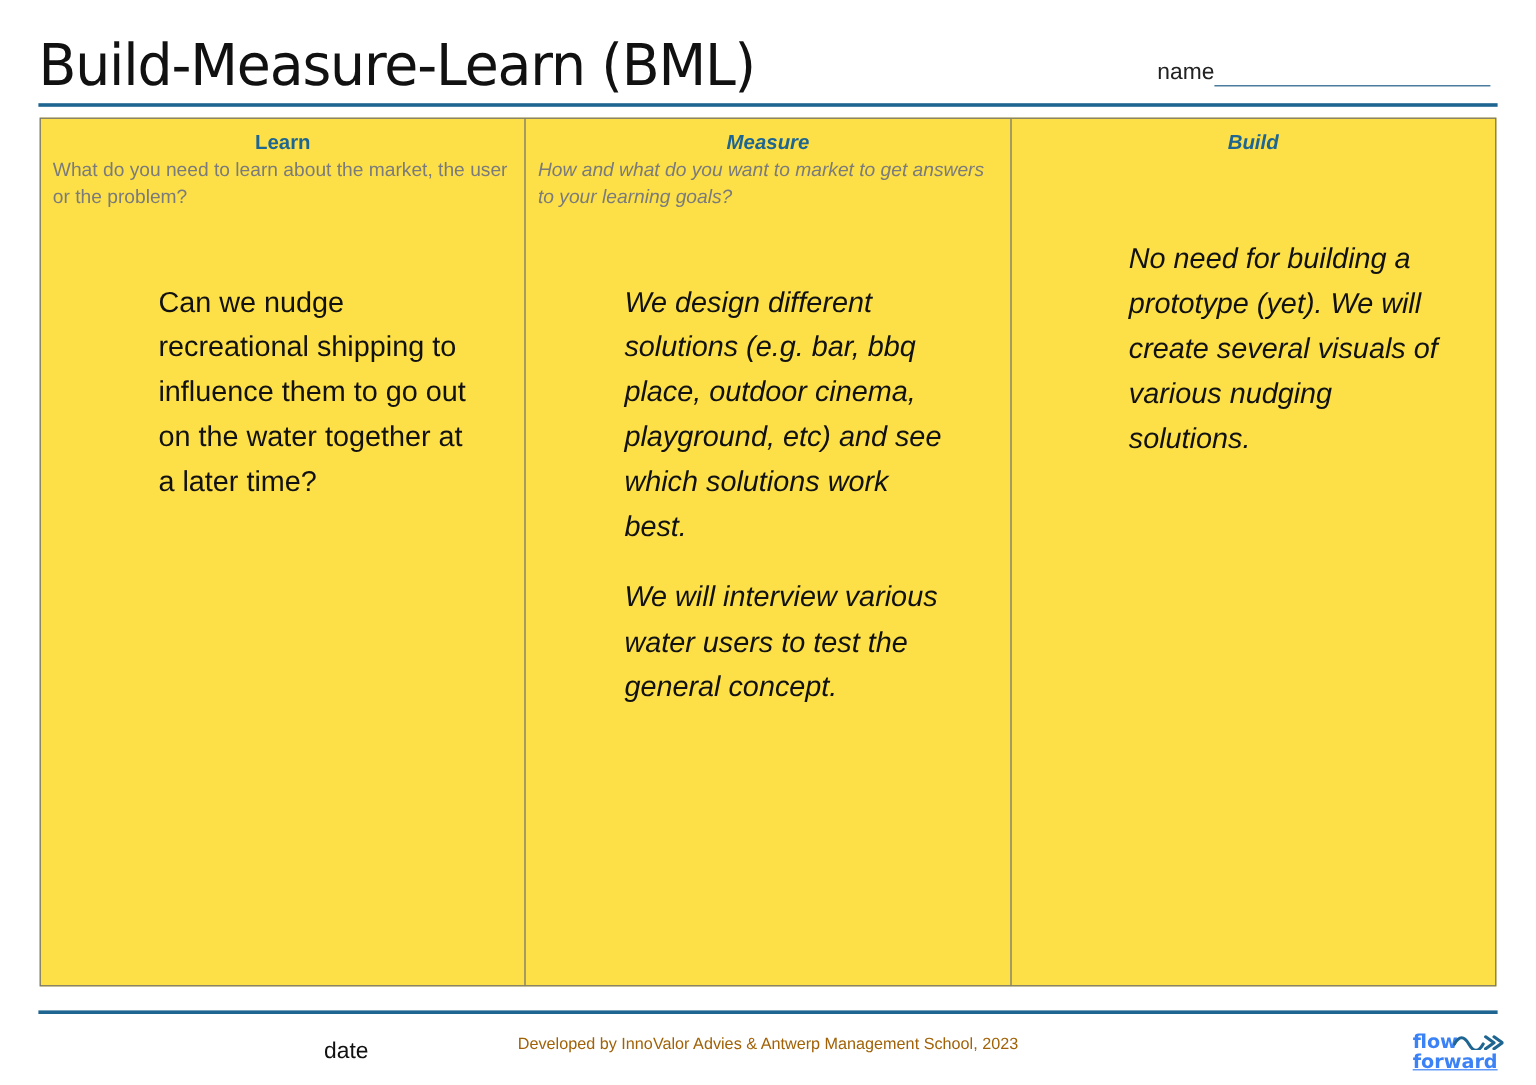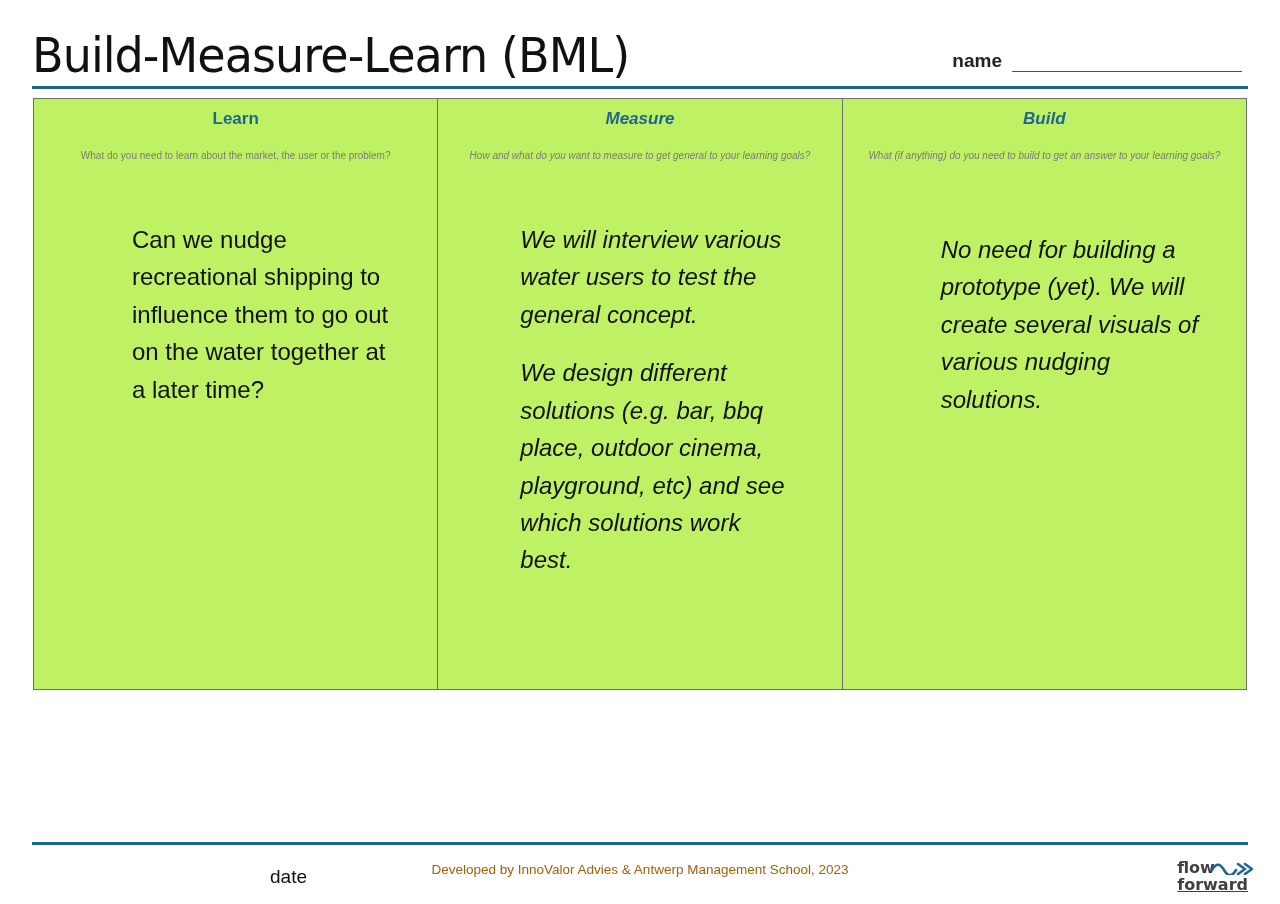--- a/index.html
+++ b/index.html
@@ -35,24 +35,22 @@
     color: #111111;
     line-height: 1.05;
     font-family: "DejaVu Sans", sans-serif;
     transform: scaleX(0.96);
     transform-origin: left bottom;
     white-space: nowrap;
   }
   .name-block {
     display: flex;
     align-items: flex-end;
-    gap: 10px;
     margin-bottom: 8px;
     margin-right: 6px;
-    font-weight: bold;
   }
   .name-label {
     font-size: 19px;
     color: #222222;
   }
   .name-line {
     width: 230px;
     border-bottom: 1.5px solid #1f5d86;
     height: 20px;
   }
@@ -65,45 +63,45 @@
     height: 3px;
     background: #1f6591;
   }
 
   
   .columns {
     position: absolute;
     left: 33px;
     top: 98px;
     width: 1214px;
-    height: 592px;
+    height: 724px;
     border: 1px solid #6f6f6f;
     display: flex;
-    background: #bef264;
+    background: #fde047;
   }
   .col {
     flex: 1 1 0;
     position: relative;
     padding: 10px 6px 0 6px;
   }
   .col + .col { border-left: 1px solid #6f6f6f; font-style: italic; }
 
   .col-head {
     text-align: center;
     color: #1f6591;
     font-weight: bold;
     font-size: 17px;
     line-height: 1.2;
   }
   .col-sub {
-    text-align: center;
+    text-align: left;
     color: #7b7b7b;
-    font-size: 10px;
+    font-size: 16px;
     line-height: 1.35;
-    margin-top: 20px;
+    margin-top: 3px;
     padding: 0 4px;
   }
   .col-body {
     margin-top: 58px;
     padding-left: 92px;
     padding-right: 30px;
     font-size: 24px;
     line-height: 1.56;
     color: #111111;
   }
@@ -150,21 +148,21 @@
     text-align: center;
     font-size: 13.5px;
     color: #a16207;
     line-height: 1.5;
   }
   .logo {
     position: absolute;
     right: 0;
     top: 8px;
     text-align: left;
-    color: #404040;
+    color: #3b82f6;
     font-weight: bold;
     font-size: 16px;
     line-height: 1.05;
     font-family: "DejaVu Sans", sans-serif;
   }
   .logo .l1 { display: block; position: relative; }
   .logo .l2 { display: block; text-decoration: underline; }
   .logo svg { position: absolute; left: 34px; top: 1px; }
 </style>
 </head>
@@ -187,30 +185,29 @@
     <div class="col">
       <div class="col-head">Learn</div>
       <div class="col-sub">What do you need to learn about the market, the user or the problem?</div>
       <div class="col-body">
         <p>Can we nudge recreational shipping to influence them to go out on the water together at a later time?</p>
       </div>
     </div>
 
     <div class="col">
       <div class="col-head">Measure</div>
-      <div class="col-sub">How and what do you want to measure to get general to your learning goals?</div>
+      <div class="col-sub">How and what do you want to market to get answers to your learning goals?</div>
       <div class="col-body">
+        <p>We design different solutions (e.g. bar, bbq place, outdoor cinema, playground, etc) and see which solutions work best.</p>
         <p>We will interview various water users to test the general concept.</p>
-        <p>We design different solutions (e.g. bar, bbq place, outdoor cinema, playground, etc) and see which solutions work best.</p>
       </div>
     </div>
 
     <div class="col">
       <div class="col-head">Build</div>
-      <div class="col-sub">What (if anything) do you need to build to get an answer to your learning goals?</div>
       <div class="col-body">
         <p>No need for building a prototype (yet). We will create several visuals of various nudging solutions.</p>
       </div>
     </div>
 
   </div>
 
   <div class="rule-bottom"></div>
 
   <div class="footer">

